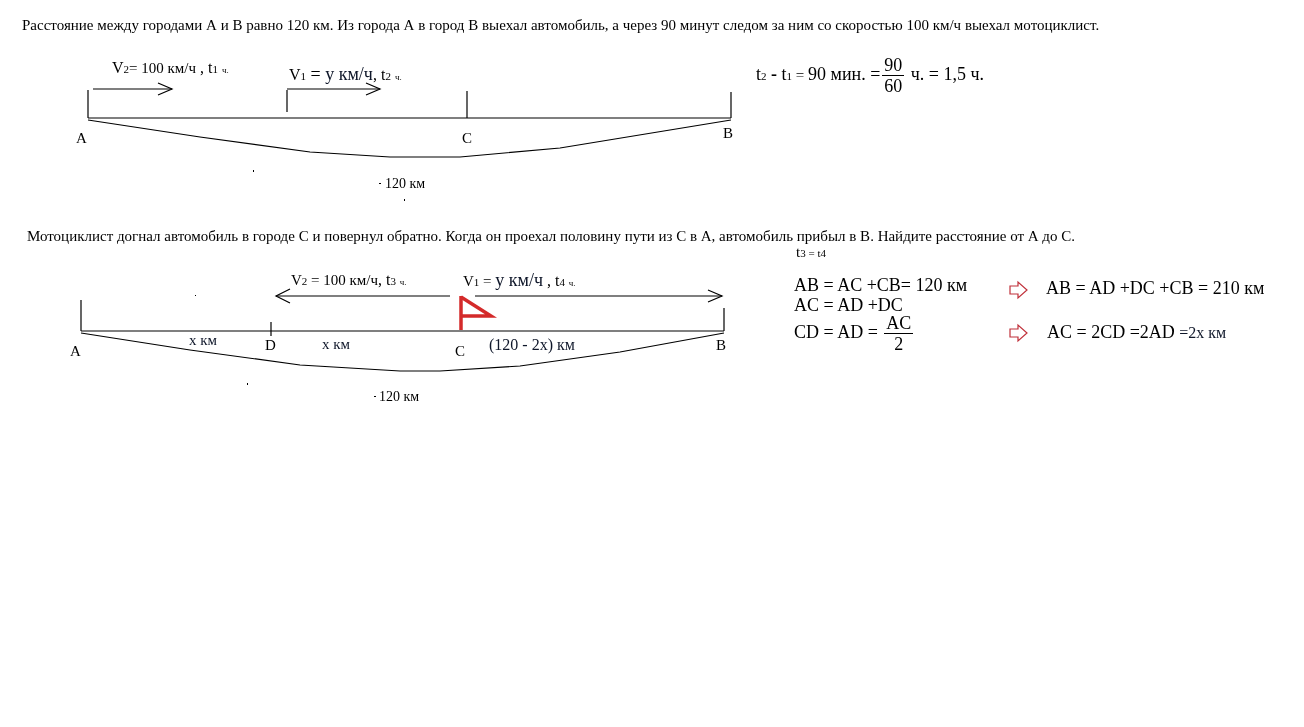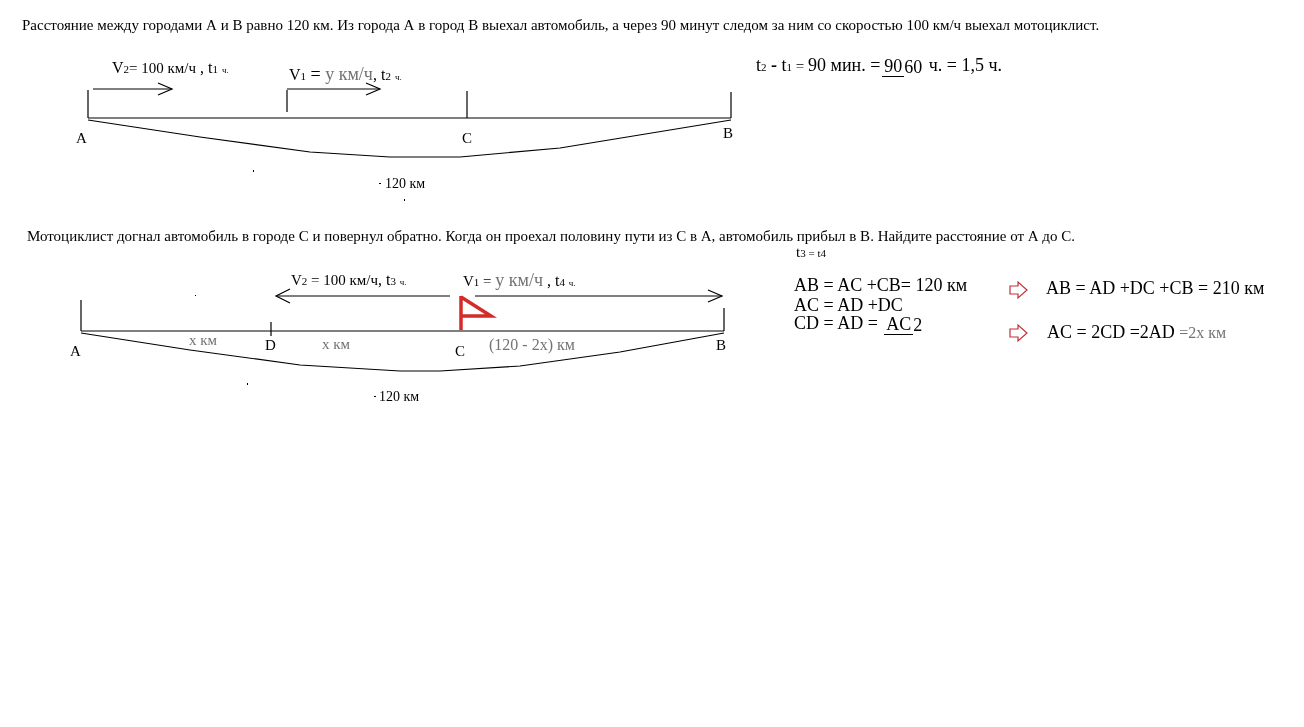--- a/index.html
+++ b/index.html
@@ -2,25 +2,25 @@
 <html><head>
 <meta charset="utf-8">
 <style>
   html, body { margin: 0; padding: 0; background: #ffffff; }
   body { width: 1304px; height: 727px; position: relative; overflow: hidden;
          font-family: "Liberation Serif", serif; color: #000; }
   .abs { position: absolute; white-space: nowrap; line-height: 1; }
   .sm { font-size: 15px; }
   .md { font-size: 16px; }
   .lg { font-size: 18px; }
-  .red { color: #737373; }
+  .red { color: #0f172a; }
   .sub { font-size: 11px; }
   .tiny { font-size: 9px; }
   svg.canvas { position: absolute; left: 0; top: 0; }
-  .frac { display: inline-flex; flex-direction: row; align-items: center; vertical-align: middle; margin: 0 2px; }
+  .frac { display: inline-flex; flex-direction: column; align-items: center; vertical-align: middle; margin: 0 2px; }
   .frac .num { border-bottom: 1.2px solid #000; padding: 0 2px 1px 2px; }
   .frac .den { padding-top: 1px; }
 </style>
 </head>
 <body>
 
 <svg class="canvas" width="1304" height="727">
 
   <g stroke="#000" stroke-width="1.2" fill="none">
     <line x1="88" y1="118" x2="731" y2="118"></line>

